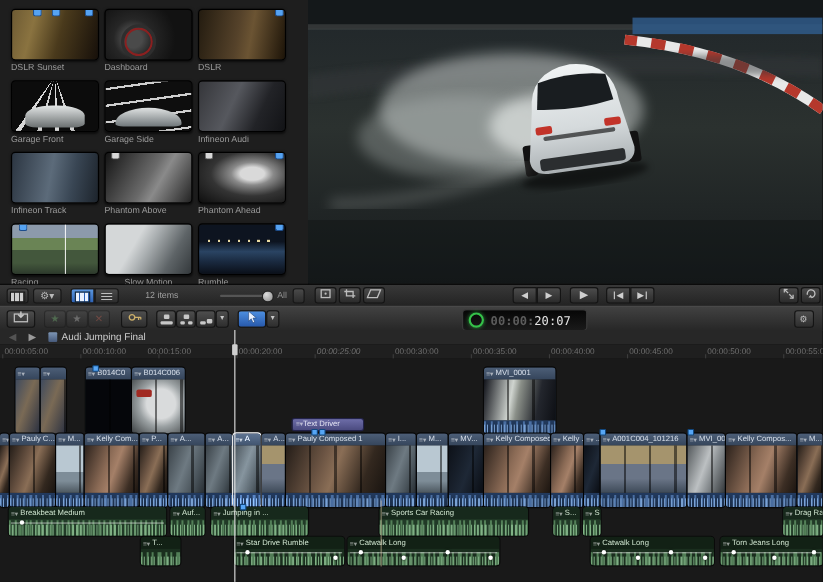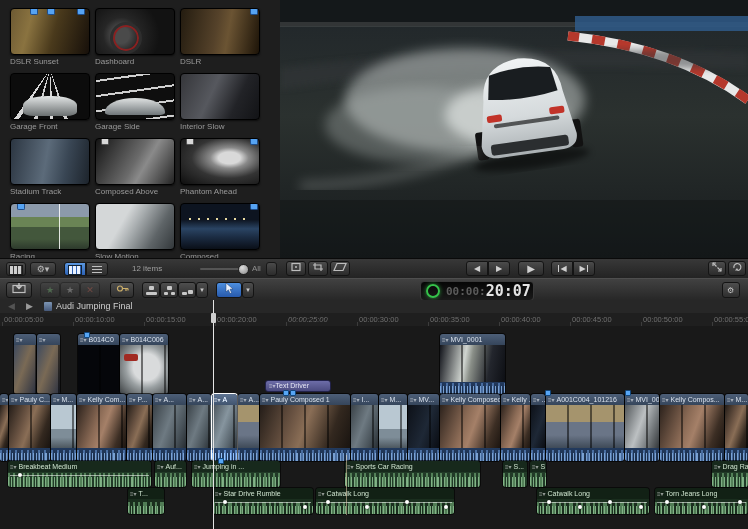--- a/index.html
+++ b/index.html
@@ -55,21 +55,21 @@
   .mbtn{position:absolute;top:3px;height:16px;border-radius:3px;background:linear-gradient(#4e4e4e,#2e2e2e);border:1px solid #141414;box-sizing:border-box;color:#c8c8c8;font-size:9px;text-align:center;line-height:14px;}
   .mbtn.blue{background:linear-gradient(#4d8fe0,#2759ab);}
   .dim{opacity:.38;}
   .mini{font-size:8px;letter-spacing:1px;}
   .editglyph{display:inline-block;position:relative;width:11px;height:9px;margin-top:3px;}
   .editglyph .ebar{position:absolute;left:0;bottom:0;width:11px;height:3px;background:#c8c8c8;border-radius:1px;}
   .editglyph .esq{position:absolute;width:5px;height:4px;background:#c8c8c8;border-radius:1px;}
   .timecode{position:absolute;left:420px;top:2px;width:112px;height:18px;border-radius:4px;background:linear-gradient(#060606,#1a1a1a);border:1px solid #3a3a3a;display:flex;align-items:center;}
   .gauge{width:10px;height:10px;border-radius:50%;border:2px solid #35c24a;margin:0 6px 0 5px;box-shadow:0 0 4px rgba(53,194,74,.7);}
   .tcdim{color:#5c5c5c;font-family:"DejaVu Sans Mono",monospace;font-size:11px;font-weight:bold;}
-  .tcbright{color:#e4e4e4;font-family:"DejaVu Sans Mono",monospace;font-size:15px;font-weight:bold;text-align:right;}
+  .tcbright{color:#e4e4e4;font-family:"DejaVu Sans Mono",monospace;font-size:11px;font-weight:normal;text-align:right;}
 
   
   #tl-header{position:absolute;left:0;top:300px;width:748px;height:13px;background:#272727;border-bottom:1px solid #0d0d0d;color:#c4c4c4;}
   #tl-header .nav{position:absolute;top:1px;font-size:9px;color:#9a9a9a;}
   #tl-title{position:absolute;left:56px;top:1px;font-size:9px;color:#cdcdcd;}
   .docicon{position:absolute;left:44px;top:2px;width:8px;height:9px;background:linear-gradient(#7d96b5,#46597a);border-radius:1px;}
   #ruler{position:absolute;left:0;top:313px;width:748px;height:13px;background:#1f1f1f;border-bottom:1px solid #101010;}
   .rlabel{position:absolute;top:2px;font-size:7.5px;color:#6f6f6f;white-space:nowrap;}
   .rtick{position:absolute;bottom:0;width:1px;height:4px;background:#3c3c3c;}
 
@@ -143,55 +143,55 @@
         <div class="bcell" style="left: 10px; top: 73px;">
           <div class="bthumb art-garage-front"></div>
           <div class="blabel">Garage Front</div>
         </div>
         <div class="bcell" style="left: 95px; top: 73px;">
           <div class="bthumb art-garage-side"></div>
           <div class="blabel">Garage Side</div>
         </div>
         <div class="bcell" style="left: 180px; top: 73px;">
           <div class="bthumb art-interior-audi"></div>
-          <div class="blabel">Interior Slow</div>
+          <div class="blabel">Infineon Audi</div>
         </div>
         <div class="bcell" style="left: 10px; top: 138px;">
           <div class="bthumb art-outdoor-track"></div>
-          <div class="blabel">Stadium Track</div>
+          <div class="blabel">Infineon Track</div>
         </div>
         <div class="bcell" style="left: 95px; top: 138px;">
           <div class="bthumb art-phantom-above">
             <div class="badge white" style="left: 6%;"></div>
           </div>
-          <div class="blabel">Composed Above</div>
+          <div class="blabel">Phantom Above</div>
         </div>
         <div class="bcell" style="left: 180px; top: 138px;">
           <div class="bthumb art-phantom-ahead">
             <div class="badge white" style="left: 6%;"></div>
             <div class="badge blue" style="left: 88%;"></div>
           </div>
           <div class="blabel">Phantom Ahead</div>
         </div>
         <div class="bcell" style="left: 10px; top: 203px;">
           <div class="bthumb art-racing">
             <div class="badge blue" style="left: 8%;"></div>
             <div class="skimline" style="left: 62%;"></div>
           </div>
           <div class="blabel">Racing</div>
         </div>
-        <div class="bcell" style="left: 95px; top: 203px;">
+        <div class="bcell" style="left: 95px; top: 203px; text-align: center;">
           <div class="bthumb art-slow-motion"></div>
           <div class="blabel">Slow Motion</div>
         </div>
         <div class="bcell" style="left: 180px; top: 203px;">
           <div class="bthumb art-stadium">
             <div class="badge blue" style="left: 88%;"></div>
           </div>
-          <div class="blabel">Composed</div>
+          <div class="blabel">Rumble</div>
         </div>
       </div>
   </section>
 
   <div id="browser-footer">
     <div class="fbtn" style="left:6px;width:20px;"><span class="icon-film"></span></div>
     <div class="fbtn" style="left:30px;width:26px;"><span>⚙</span><span>▾</span></div>
     <div class="fbtn blue" style="left:64px;width:22px;border-radius:3px 0 0 3px;"><span class="icon-film" style="background:repeating-linear-gradient(90deg,#eaf2ff 0 3px,#2d62b5 3px 4px);border-color:#123;"></span></div>
     <div class="fbtn" style="left:86px;width:22px;border-radius:0 3px 3px 0;"><span class="icon-lines"></span></div>
     <div class="ftext" style="left:132px;color:#9f9f9f;">12 items</div>
@@ -307,21 +307,21 @@
     <div class="docicon"></div>
     <div id="tl-title">Audi Jumping Final</div>
   </div>
 
   <div id="ruler">
       <div class="rtick" style="left: 2px;"></div>
       <div class="rlabel" style="left: 4px;">00:00:05:00</div>
       <div class="rtick" style="left: 73px;"></div>
       <div class="rlabel" style="left: 75px;">00:00:10:00</div>
       <div class="rtick" style="left: 144px;"></div>
-      <div class="rlabel" style="left: 146px;">00:00:15:00</div>
+      <div class="rlabel" style="left: 134px;">00:00:15:00</div>
       <div class="rtick" style="left: 215px;"></div>
       <div class="rlabel" style="left: 217px;">00:00:20:00</div>
       <div class="rtick" style="left: 286px;"></div>
       <div class="rlabel" style="left: 288px; font-style: italic;">00:00:25:00</div>
       <div class="rtick" style="left: 357px;"></div>
       <div class="rlabel" style="left: 359px;">00:00:30:00</div>
       <div class="rtick" style="left: 428px;"></div>
       <div class="rlabel" style="left: 430px;">00:00:35:00</div>
       <div class="rtick" style="left: 499px;"></div>
       <div class="rlabel" style="left: 501px;">00:00:40:00</div>

